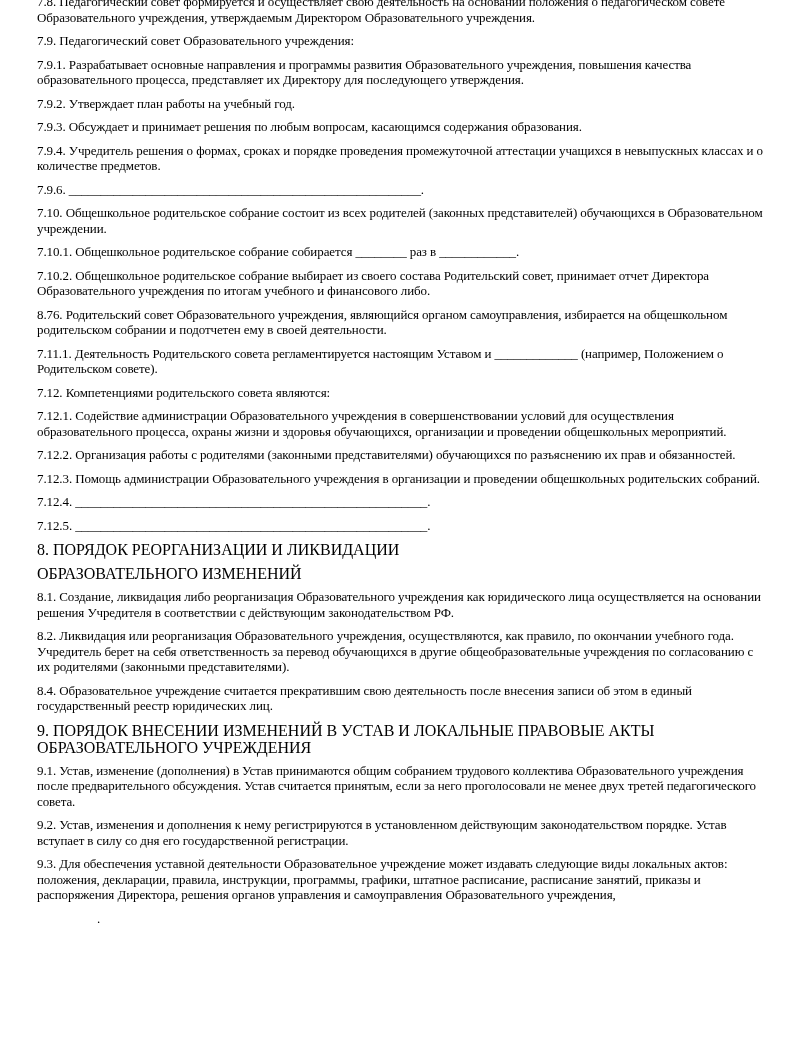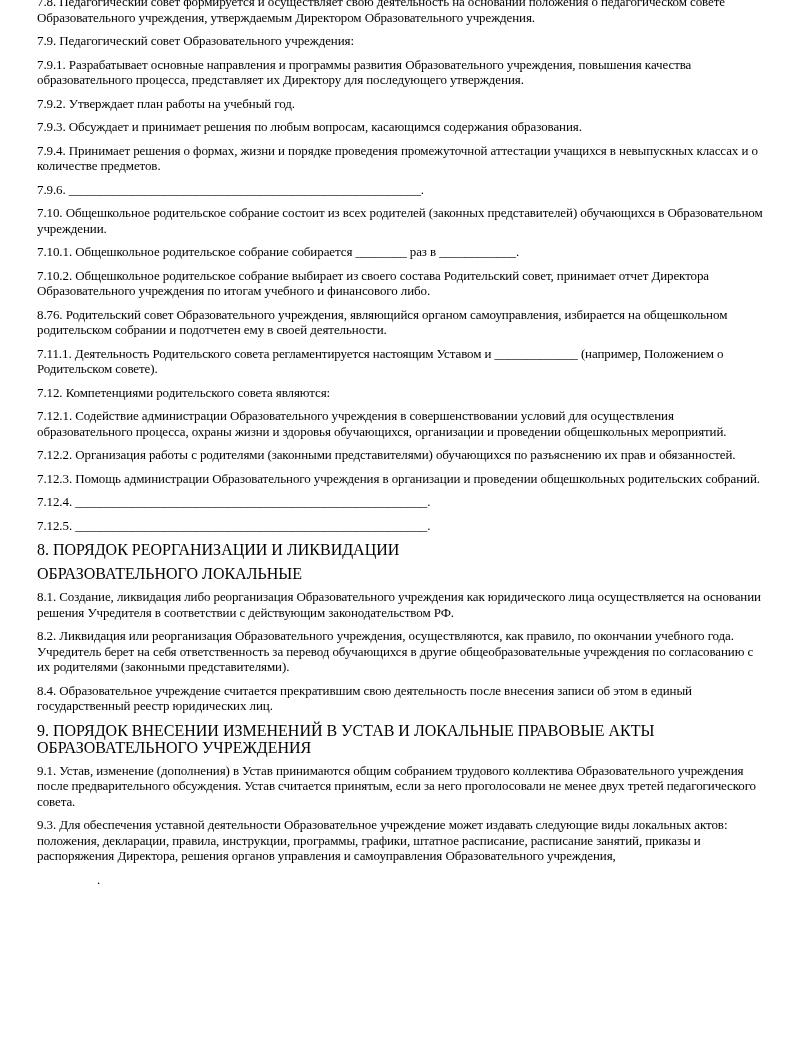--- a/index.html
+++ b/index.html
@@ -20,35 +20,36 @@
 </style>
 </head>
 <body>
 
 <div class="page">
   <p class="p">7.8. Педагогический совет формируется и осуществляет свою деятельность на основании положения о педагогическом совете Образовательного учреждения, утверждаемым Директором Образовательного учреждения.</p>
   <p class="p">7.9. Педагогический совет Образовательного учреждения:</p>
   <p class="p">7.9.1. Разрабатывает основные направления и программы развития Образовательного учреждения, повышения качества образовательного процесса, представляет их Директору для последующего утверждения.</p>
   <p class="p">7.9.2. Утверждает план работы на учебный год.</p>
   <p class="p">7.9.3. Обсуждает и принимает решения по любым вопросам, касающимся содержания образования.</p>
-  <p class="p">7.9.4. Принимает решения о формах, жизни и порядке проведения промежуточной аттестации учащихся в невыпускных классах и о количестве предметов.</p>
+  <p class="p">7.9.4. Учредитель решения о формах, сроках и порядке проведения промежуточной аттестации учащихся в невыпускных классах и о количестве предметов.</p>
   <p class="p">7.9.6. _______________________________________________________.</p>
   <p class="p">7.10. Общешкольное родительское собрание состоит из всех родителей (законных представителей) обучающихся в Образовательном учреждении.</p>
   <p class="p">7.10.1. Общешкольное родительское собрание собирается ________ раз в ____________.</p>
   <p class="p">7.10.2. Общешкольное родительское собрание выбирает из своего состава Родительский совет, принимает отчет Директора Образовательного учреждения по итогам учебного и финансового либо.</p>
   <p class="p">8.76. Родительский совет Образовательного учреждения, являющийся органом самоуправления, избирается на общешкольном родительском собрании и подотчетен ему в своей деятельности.</p>
   <p class="p">7.11.1. Деятельность Родительского совета регламентируется настоящим Уставом и _____________ (например, Положением о Родительском совете).</p>
   <p class="p">7.12. Компетенциями родительского совета являются:</p>
   <p class="p">7.12.1. Содействие администрации Образовательного учреждения в совершенствовании условий для осуществления образовательного процесса, охраны жизни и здоровья обучающихся, организации и проведении общешкольных мероприятий.</p>
   <p class="p">7.12.2. Организация работы с родителями (законными представителями) обучающихся по разъяснению их прав и обязанностей.</p>
   <p class="p">7.12.3. Помощь администрации Образовательного учреждения в организации и проведении общешкольных родительских собраний.</p>
   <p class="p">7.12.4. _______________________________________________________.</p>
   <p class="p">7.12.5. _______________________________________________________.</p>
   <p class="h">8. ПОРЯДОК РЕОРГАНИЗАЦИИ И ЛИКВИДАЦИИ</p>
-  <p class="h">ОБРАЗОВАТЕЛЬНОГО ЛОКАЛЬНЫЕ</p>
+  <p class="h">ОБРАЗОВАТЕЛЬНОГО ИЗМЕНЕНИЙ</p>
   <p class="p">8.1. Создание, ликвидация либо реорганизация Образовательного учреждения как юридического лица осуществляется на основании решения Учредителя в соответствии с действующим законодательством РФ.</p>
   <p class="p">8.2. Ликвидация или реорганизация Образовательного учреждения, осуществляются, как правило, по окончании учебного года. Учредитель берет на себя ответственность за перевод обучающихся в другие общеобразовательные учреждения по согласованию с их родителями (законными представителями).</p>
   <p class="p">8.4. Образовательное учреждение считается прекратившим свою деятельность после внесения записи об этом в единый государственный реестр юридических лиц.</p>
   <p class="h">9. ПОРЯДОК ВНЕСЕНИИ ИЗМЕНЕНИЙ В УСТАВ И ЛОКАЛЬНЫЕ ПРАВОВЫЕ АКТЫ ОБРАЗОВАТЕЛЬНОГО УЧРЕЖДЕНИЯ</p>
   <p class="p">9.1. Устав, изменение (дополнения) в Устав принимаются общим собранием трудового коллектива Образовательного учреждения после предварительного обсуждения. Устав считается принятым, если за него проголосовали не менее двух третей педагогического совета.</p>
+  <p class="p">9.2. Устав, изменения и дополнения к нему регистрируются в установленном действующим законодательством порядке. Устав вступает в силу со дня его государственной регистрации.</p>
   <p class="p">9.3. Для обеспечения уставной деятельности Образовательное учреждение может издавать следующие виды локальных актов: положения, декларации, правила, инструкции, программы, графики, штатное расписание, расписание занятий, приказы и распоряжения Директора, решения органов управления и самоуправления Образовательного учреждения,</p>
   <div class="tail">.</div>
 </div>
 
 </body></html>

